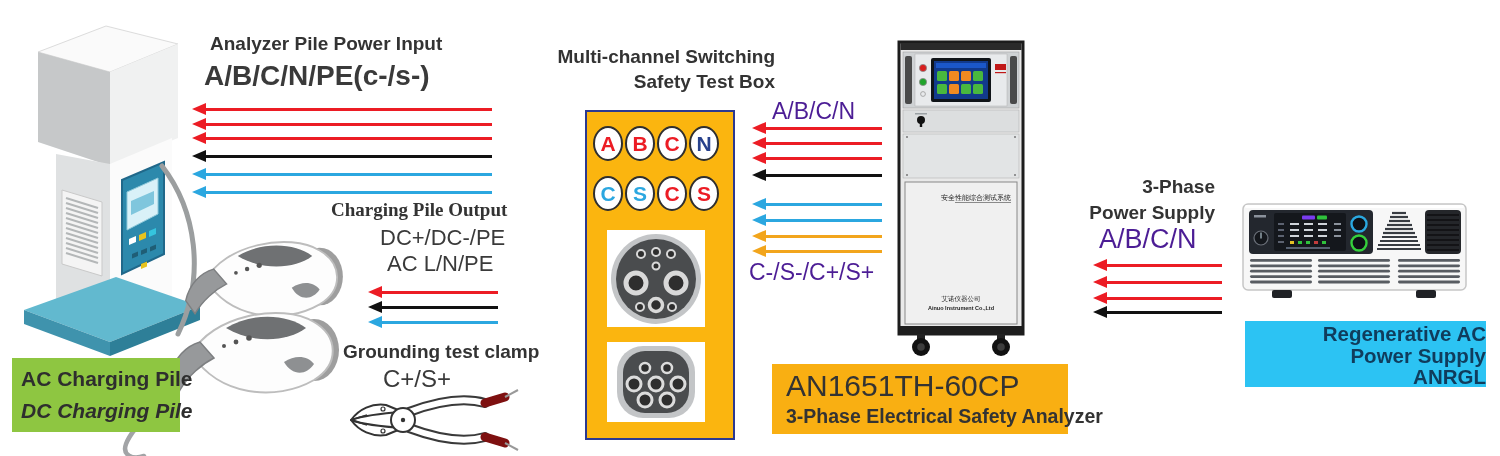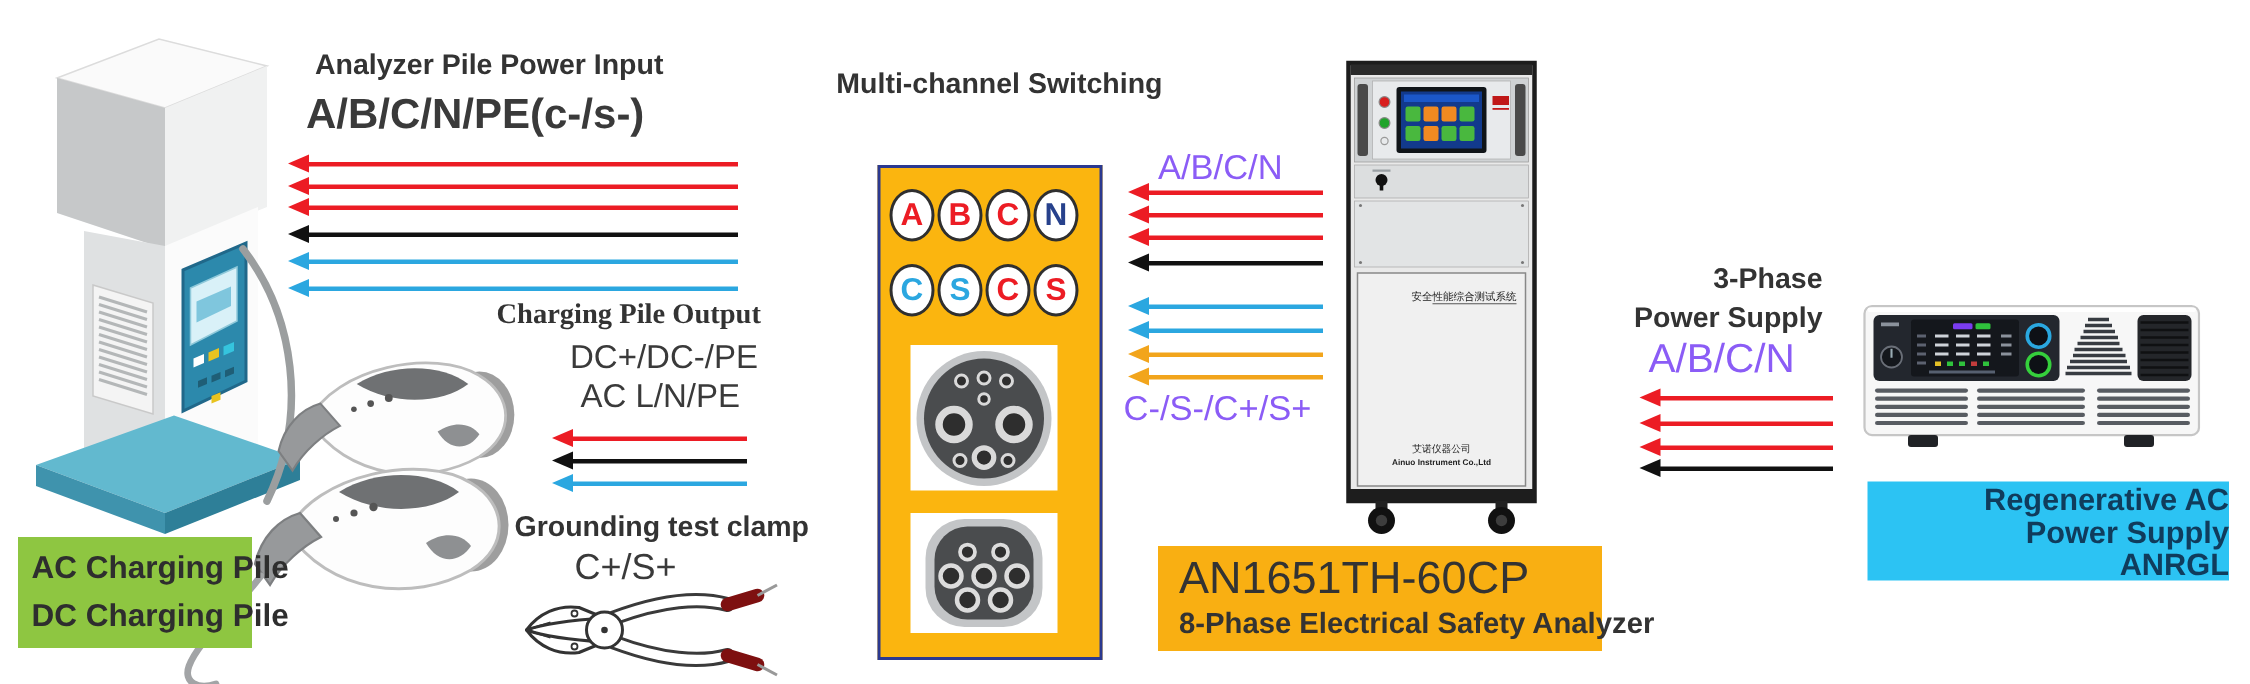--- a/index.html
+++ b/index.html
@@ -2,21 +2,21 @@
 <html><head>
 <meta charset="utf-8">
 <style>
   html,body{margin:0;padding:0;background:#fff;}
   #canvas{position:relative;width:1500px;height:456px;background:#ffffff;overflow:hidden;
           font-family:"Liberation Sans",sans-serif;color:#333;}
   .abs{position:absolute;}
   .heading{font-size:19px;font-weight:700;color:#333;white-space:nowrap;}
   .sig{font-size:28px;color:#3a3a3a;white-space:nowrap;}
   .sig-sm{font-size:22px;color:#3a3a3a;white-space:nowrap;}
-  .navy{color:#8b5cf6;}
+  .navy{color:#4c1d95;}
   .center{text-align:right;}
   
   .arrow{position:absolute;height:12px;display:flex;align-items:center;}
   .arrow .head{width:0;height:0;border-top:6px solid transparent;border-bottom:6px solid transparent;
                border-right:14px solid #111;flex:0 0 auto;}
   .arrow .line{flex:1;height:3px;background:#111;margin-left:-2px;}
   .arrow[data-color="red"] .head{border-right-color:#ec1c24;} .arrow[data-color="red"] .line{background:#ec1c24;}
   .arrow[data-color="blue"] .head{border-right-color:#2ba7e0;} .arrow[data-color="blue"] .line{background:#2ba7e0;}
   .arrow[data-color="orange"] .head{border-right-color:#f2a51c;} .arrow[data-color="orange"] .line{background:#f2a51c;}
   .arrow[data-color="black"] .head{border-right-color:#111;} .arrow[data-color="black"] .line{background:#111;}
@@ -72,23 +72,23 @@
       <polygon points="131,250 137,247.5 137,252.5 131,255" fill="#e8c31f"></polygon>
     </g>
 
     <polygon points="14,296 100,328 190,292 106,263" fill="#62b9cf"></polygon>
     <polygon points="14,296 14,310 100,342 100,328" fill="#3f93ad"></polygon>
     <polygon points="100,328 100,342 190,306 190,292" fill="#2e7f98"></polygon>
 
     <path d="M152,152 C186,196 196,262 168,320" stroke="#9b9e9f" stroke-width="5" fill="none" stroke-linecap="round"></path>
   </svg>
 
-  <div class="abs panel-label" style="left:12px;top:358px;width:156px;height:74px;background:#8ec641;z-index:3;padding:5px 0 0 9px;">
+  <div class="abs panel-label" style="left:12px;top:358px;width:168px;height:74px;background:#8ec641;z-index:3;padding:5px 0 0 9px;">
     <div style="font-size:21px;font-weight:700;color:#2e2e2e;line-height:32px;white-space:nowrap;">AC Charging Pile</div>
-    <div style="font-size:21px;font-weight:700;color:#2e2e2e;line-height:32px;white-space:nowrap;">DC Charging Pile</div>
+    <div style="font-size:21px;font-weight:700;color:#2e2e2e;line-height:32px;white-space:nowrap;font-style:italic;">DC Charging Pile</div>
   </div>
 
   <div class="abs heading" style="left:210px;top:33px;">Analyzer Pile Power Input</div>
   <div class="abs sig" style="left:204px;top:60px;font-weight:bold;">A/B/C/N/PE(c-/s-)</div>
 
   <div class="arrow" style="left:192px;top:103px;width:300px;" data-color="red">
       <span class="head"></span>
       <span class="line"></span>
     </div>
   <div class="arrow" style="left:192px;top:118px;width:300px;" data-color="red">
@@ -171,20 +171,21 @@
     <path d="M140,19 L160,13" stroke="#7e1010" stroke-width="9" stroke-linecap="round"></path>
     <path d="M140,53 L160,59" stroke="#7e1010" stroke-width="9" stroke-linecap="round"></path>
     <path d="M160,13 L173,6" stroke="#999" stroke-width="2"></path>
     <path d="M160,59 L173,66" stroke="#999" stroke-width="2"></path>
     <circle cx="58" cy="36" r="12" fill="#fff" stroke="#333" stroke-width="2"></circle>
     <circle cx="58" cy="36" r="2.2" fill="#333"></circle>
   </svg>
 
   <div class="abs heading center" style="left:545px;top:44px;width:230px;line-height:25px;">
     <div>Multi-channel Switching</div>
+    <div>Safety Test Box</div>
   </div>
 
   <div class="abs" style="left:585px;top:110px;width:150px;height:330px;background:#fbb50f;border:2px solid #2b3990;box-sizing:border-box;"></div>
 
   <div class="term" style="left:593px;top:126px;" data-color="red">
       <span>A</span>
     </div>
   <div class="term" style="left:625px;top:126px;" data-color="red">
       <span>B</span>
     </div>
@@ -322,21 +323,21 @@
       <circle cx="26" cy="317" r="9" fill="#111"></circle>
         <circle cx="26" cy="317" r="3.8" fill="#3d3d3d"></circle>
       <rect x="102" y="304" width="8" height="6" fill="#222"></rect>
       <circle cx="106" cy="317" r="9" fill="#111"></circle>
         <circle cx="106" cy="317" r="3.8" fill="#3d3d3d"></circle>
     </g>
   </svg>
 
   <div class="abs panel-label" style="left:772px;top:364px;width:296px;height:70px;background:#f9af12;padding:5px 0 0 14px;">
     <div style="font-size:30px;color:#333;white-space:nowrap;line-height:34px;">AN1651TH-60CP</div>
-    <div style="font-size:19.5px;font-weight:700;color:#333;white-space:nowrap;line-height:26px;">8-Phase Electrical Safety Analyzer</div>
+    <div style="font-size:19.5px;font-weight:700;color:#333;white-space:nowrap;line-height:26px;">3-Phase Electrical Safety Analyzer</div>
   </div>
 
   <div class="abs heading center" style="left:1085px;top:174px;width:130px;line-height:26px;">
     <div>3-Phase</div>
     <div>Power Supply</div>
   </div>
   <div class="abs navy" style="left:1099px;top:224px;font-size:27px;white-space:nowrap;">A/B/C/N</div>
 
   <div class="arrow" style="left:1093px;top:259px;width:129px;" data-color="red">
       <span class="head"></span>

